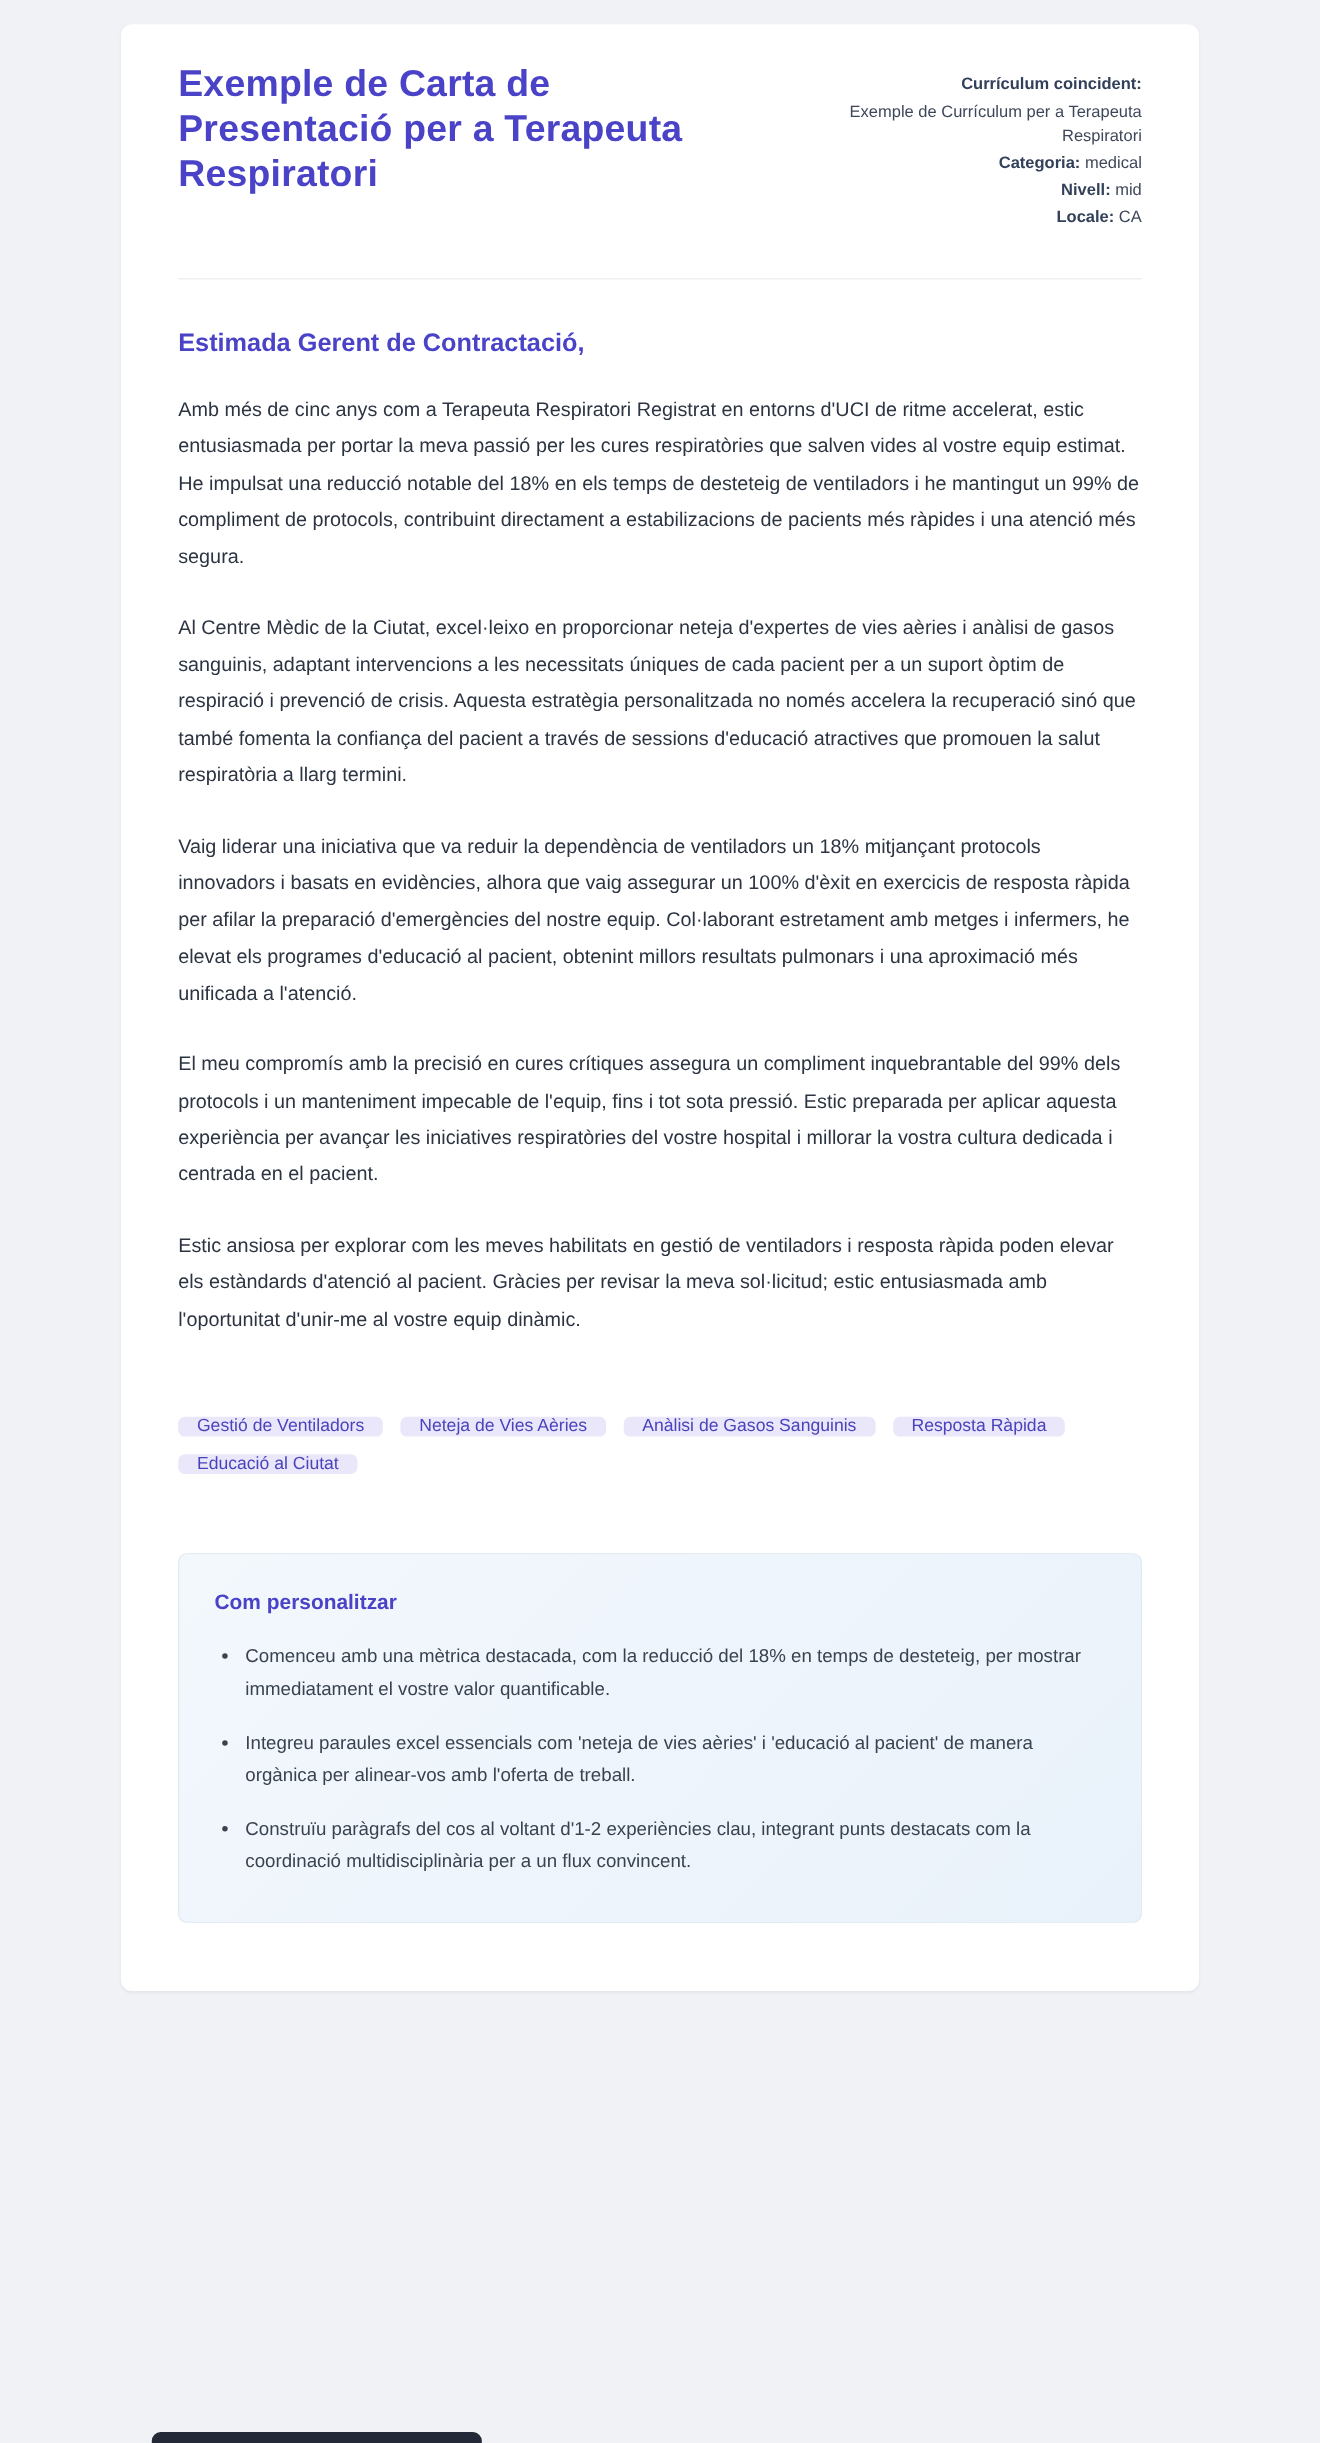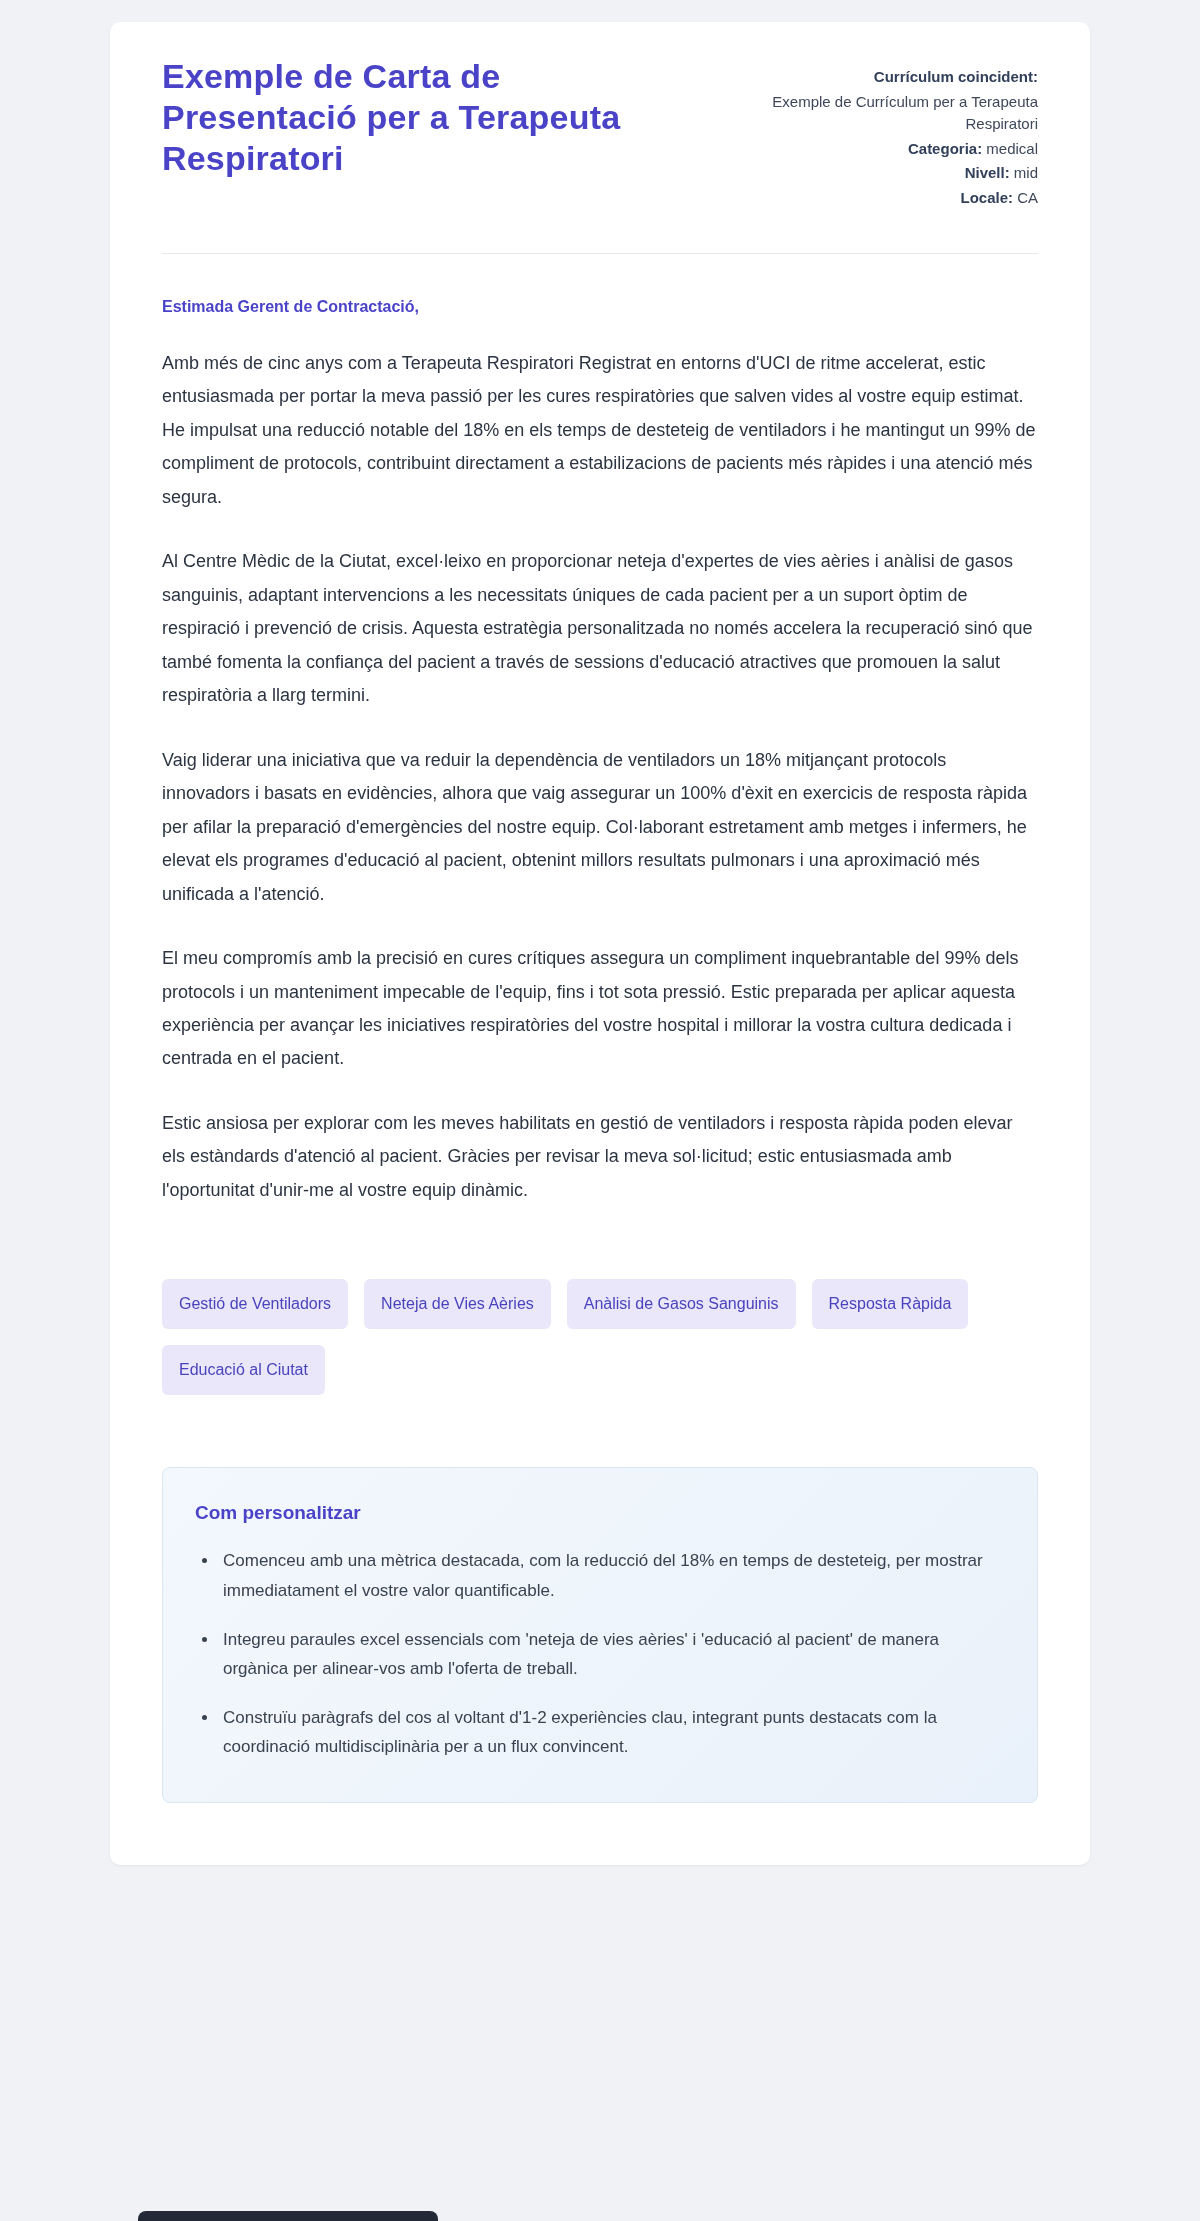--- a/index.html
+++ b/index.html
@@ -52,21 +52,21 @@
     color: #3e4759;
     padding-top: 10px;
   }
   .header-meta .meta-line { margin: 0 0 2px 0; }
   .header-meta strong { color: #32405a; font-weight: 700; text-align: right; }
   
   .divider { border: 0; border-top: 1px solid #e5e8ee; margin: 42px 0 0 0; }
   
   .greeting {
     margin: 44px 0 0 0;
-    font-size: 16px;
+    font-size: 23px;
     font-weight: 700;
     color: #4a43c8;
   }
   .letter-body p {
     margin: 31px 0 0 0;
     font-size: 18px;
     line-height: 1.86;
     color: #2c3442;
   }
   .letter-body { margin-top: 8px; margin-bottom: 0; }
@@ -87,21 +87,21 @@
     margin-top: 72px;
     display: flex;
     flex-wrap: wrap;
     gap: 16px;
     max-width: 820px;
   }
   .skill-pill {
     background: #e9e7f9;
     color: #4a43bd;
     font-size: 16px;
-    padding: 16px 17px;
+    padding: 0 17px;
     border-radius: 6px;
     white-space: nowrap;
   }
   
   .tips-box {
     margin-top: 72px;
     background: linear-gradient(135deg, #f3f8fd 0%, #e9f1fa 100%);
     border: 1px solid #dbe6f2;
     border-radius: 8px;
     padding: 34px 32px 40px 32px;

